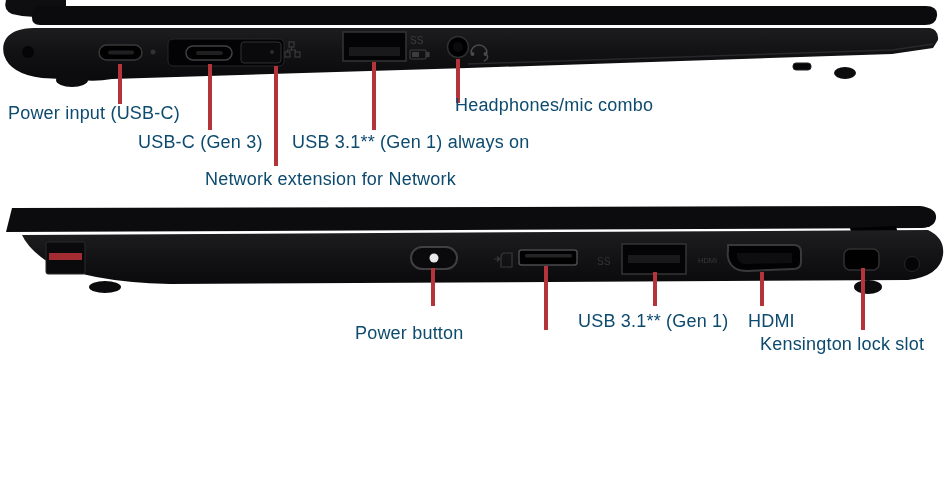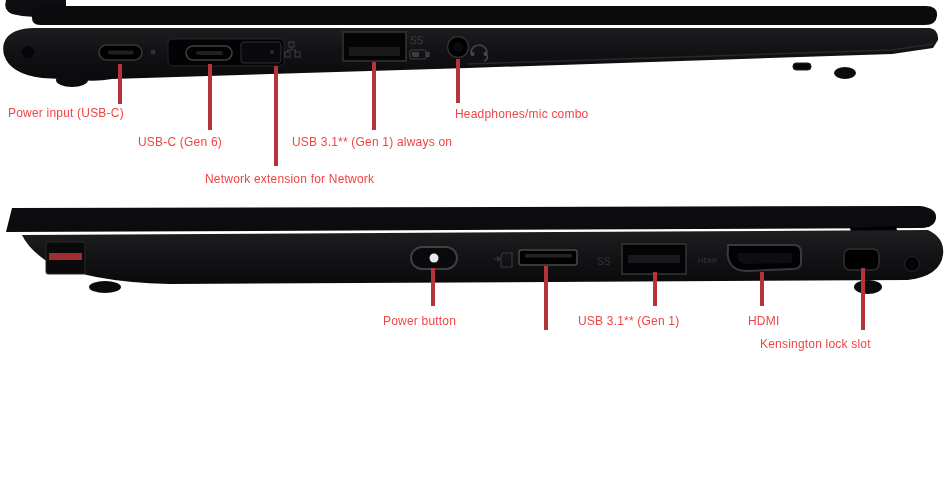--- a/index.html
+++ b/index.html
@@ -3,21 +3,21 @@
 <meta charset="utf-8">
 <style>
   html,body{margin:0;padding:0;background:#fff;}
   .canvas{
     position:relative;width:946px;height:500px;background:#ffffff;
     overflow:hidden;font-family:"Liberation Sans",sans-serif;
   }
   .view{position:absolute;left:0;width:946px;}
   .illus{position:absolute;left:0;top:0;display:block;}
   .label{
-    position:absolute;font-size:12px;line-height:21px;color:#ef4444;
+    position:absolute;font-size:18px;line-height:21px;color:#0c4a6e;
     white-space:nowrap;letter-spacing:.2px;
   }
   .callout{position:absolute;width:4px;background:#b5343b;}
 </style>
 </head>
 <body>
 
 <div class="canvas">
 
   <div class="view" style="top:0;height:200px;">
@@ -79,24 +79,24 @@
       </g>
     </svg>
 
     <div class="callout" style="left:118px;top:64px;height:40px;"></div>
     <div class="callout" style="left:208px;top:64px;height:66px;"></div>
     <div class="callout" style="left:274px;top:66px;height:100px;"></div>
     <div class="callout" style="left:372px;top:62px;height:68px;"></div>
     <div class="callout" style="left:456px;top:59px;height:44px;"></div>
 
     <div class="label" style="left:8px;top:103px;">Power input (USB-C)</div>
-    <div class="label" style="left:138px;top:132px;">USB-C (Gen 6)</div>
+    <div class="label" style="left:138px;top:132px;">USB-C (Gen 3)</div>
     <div class="label" style="left:292px;top:132px;">USB 3.1** (Gen 1) always on</div>
     <div class="label" style="left:205px;top:169px;">Network extension for Network</div>
-    <div class="label" style="left:455px;top:104px;">Headphones/mic combo</div>
+    <div class="label" style="left:455px;top:95px;">Headphones/mic combo</div>
   </div>
 
   <div class="view" style="top:205px;height:155px;">
 
     <svg class="illus" width="946" height="100" viewBox="0 0 946 100">
       <defs>
         <linearGradient id="gMid" x1="0" y1="0" x2="0" y2="1">
           <stop offset="0" stop-color="#1e1e20"></stop>
           <stop offset="0.5" stop-color="#131315"></stop>
           <stop offset="1" stop-color="#0a0a0c"></stop>
@@ -135,20 +135,20 @@
       <rect x="844" y="44" width="35" height="21" rx="6" fill="#010102" stroke="#303032" stroke-width="1.5"></rect>
       <circle cx="912" cy="59" r="7.5" fill="#050507" stroke="#262628"></circle>
     </svg>
 
     <div class="callout" style="left:431px;top:63px;height:38px;"></div>
     <div class="callout" style="left:544px;top:61px;height:64px;"></div>
     <div class="callout" style="left:653px;top:67px;height:34px;"></div>
     <div class="callout" style="left:760px;top:67px;height:34px;"></div>
     <div class="callout" style="left:861px;top:63px;height:62px;"></div>
 
-    <div class="label" style="left:355px;top:106px;margin-left:28px;">Power button</div>
+    <div class="label" style="left:355px;top:118px;">Power button</div>
     <div class="label" style="left:578px;top:106px;">USB 3.1** (Gen 1)</div>
     <div class="label" style="left:748px;top:106px;">HDMI</div>
     <div class="label" style="left:760px;top:129px;">Kensington lock slot</div>
   </div>
 
 
 </div>
 
 </body></html>

